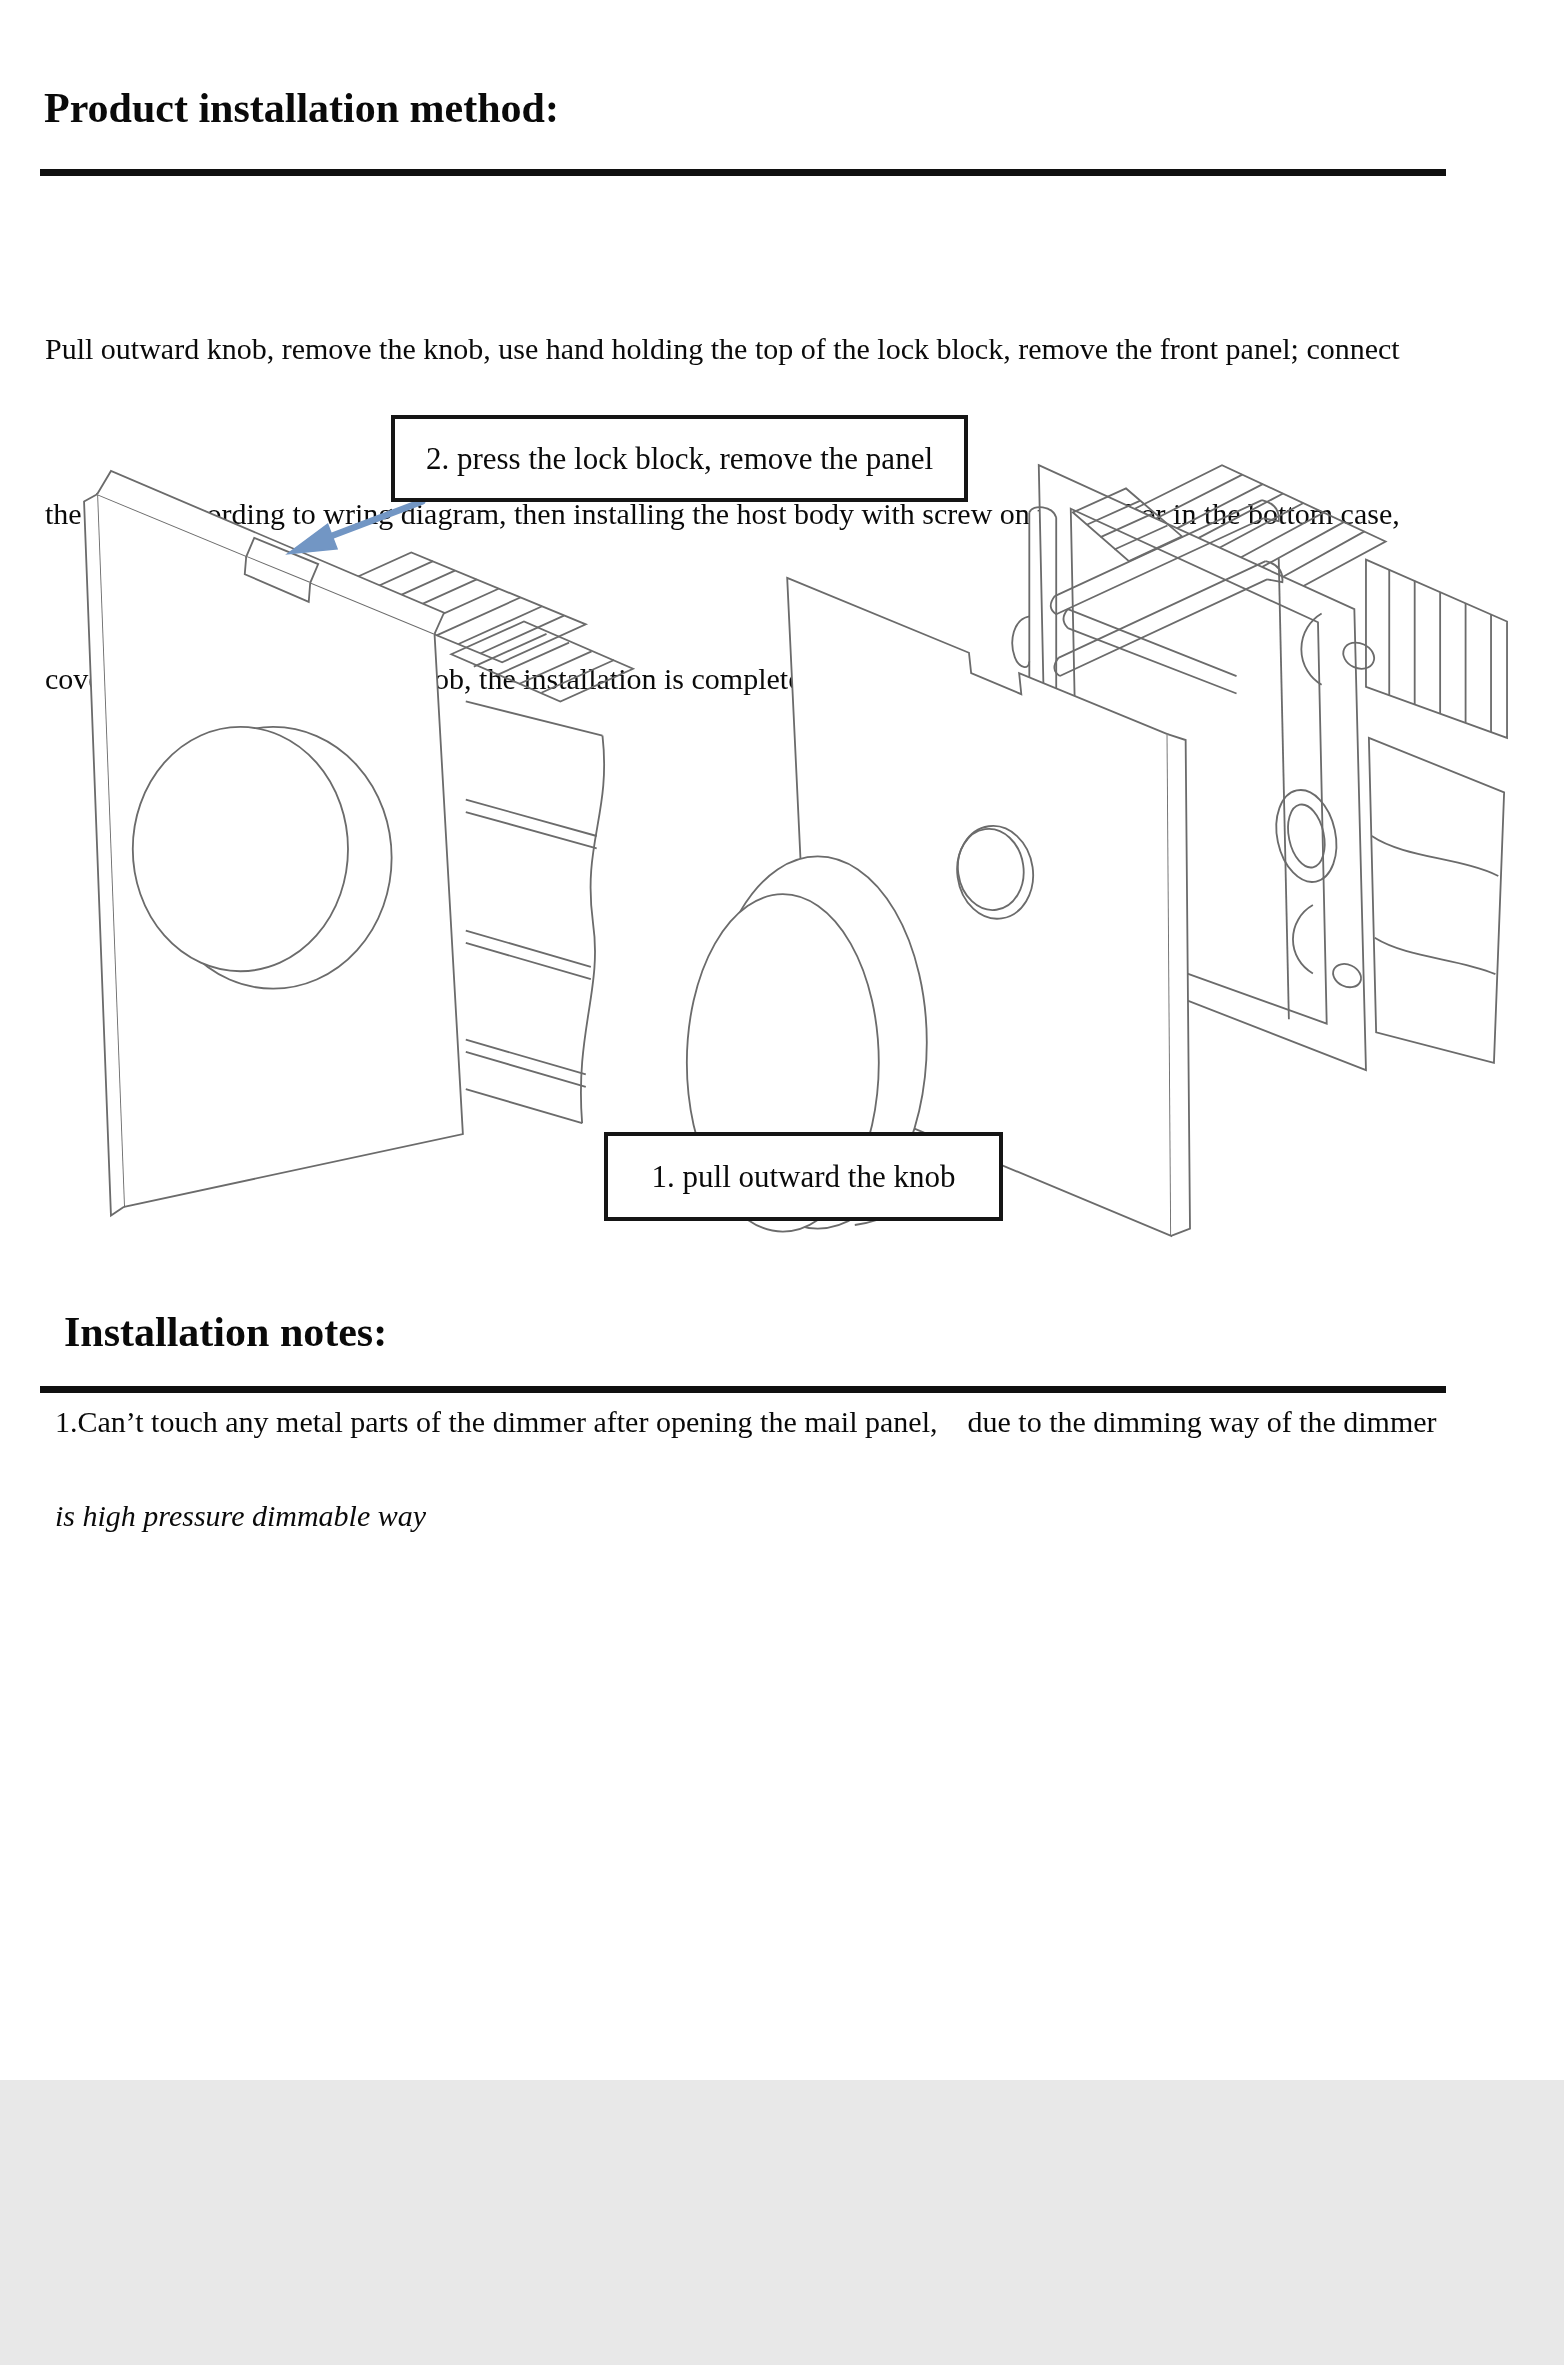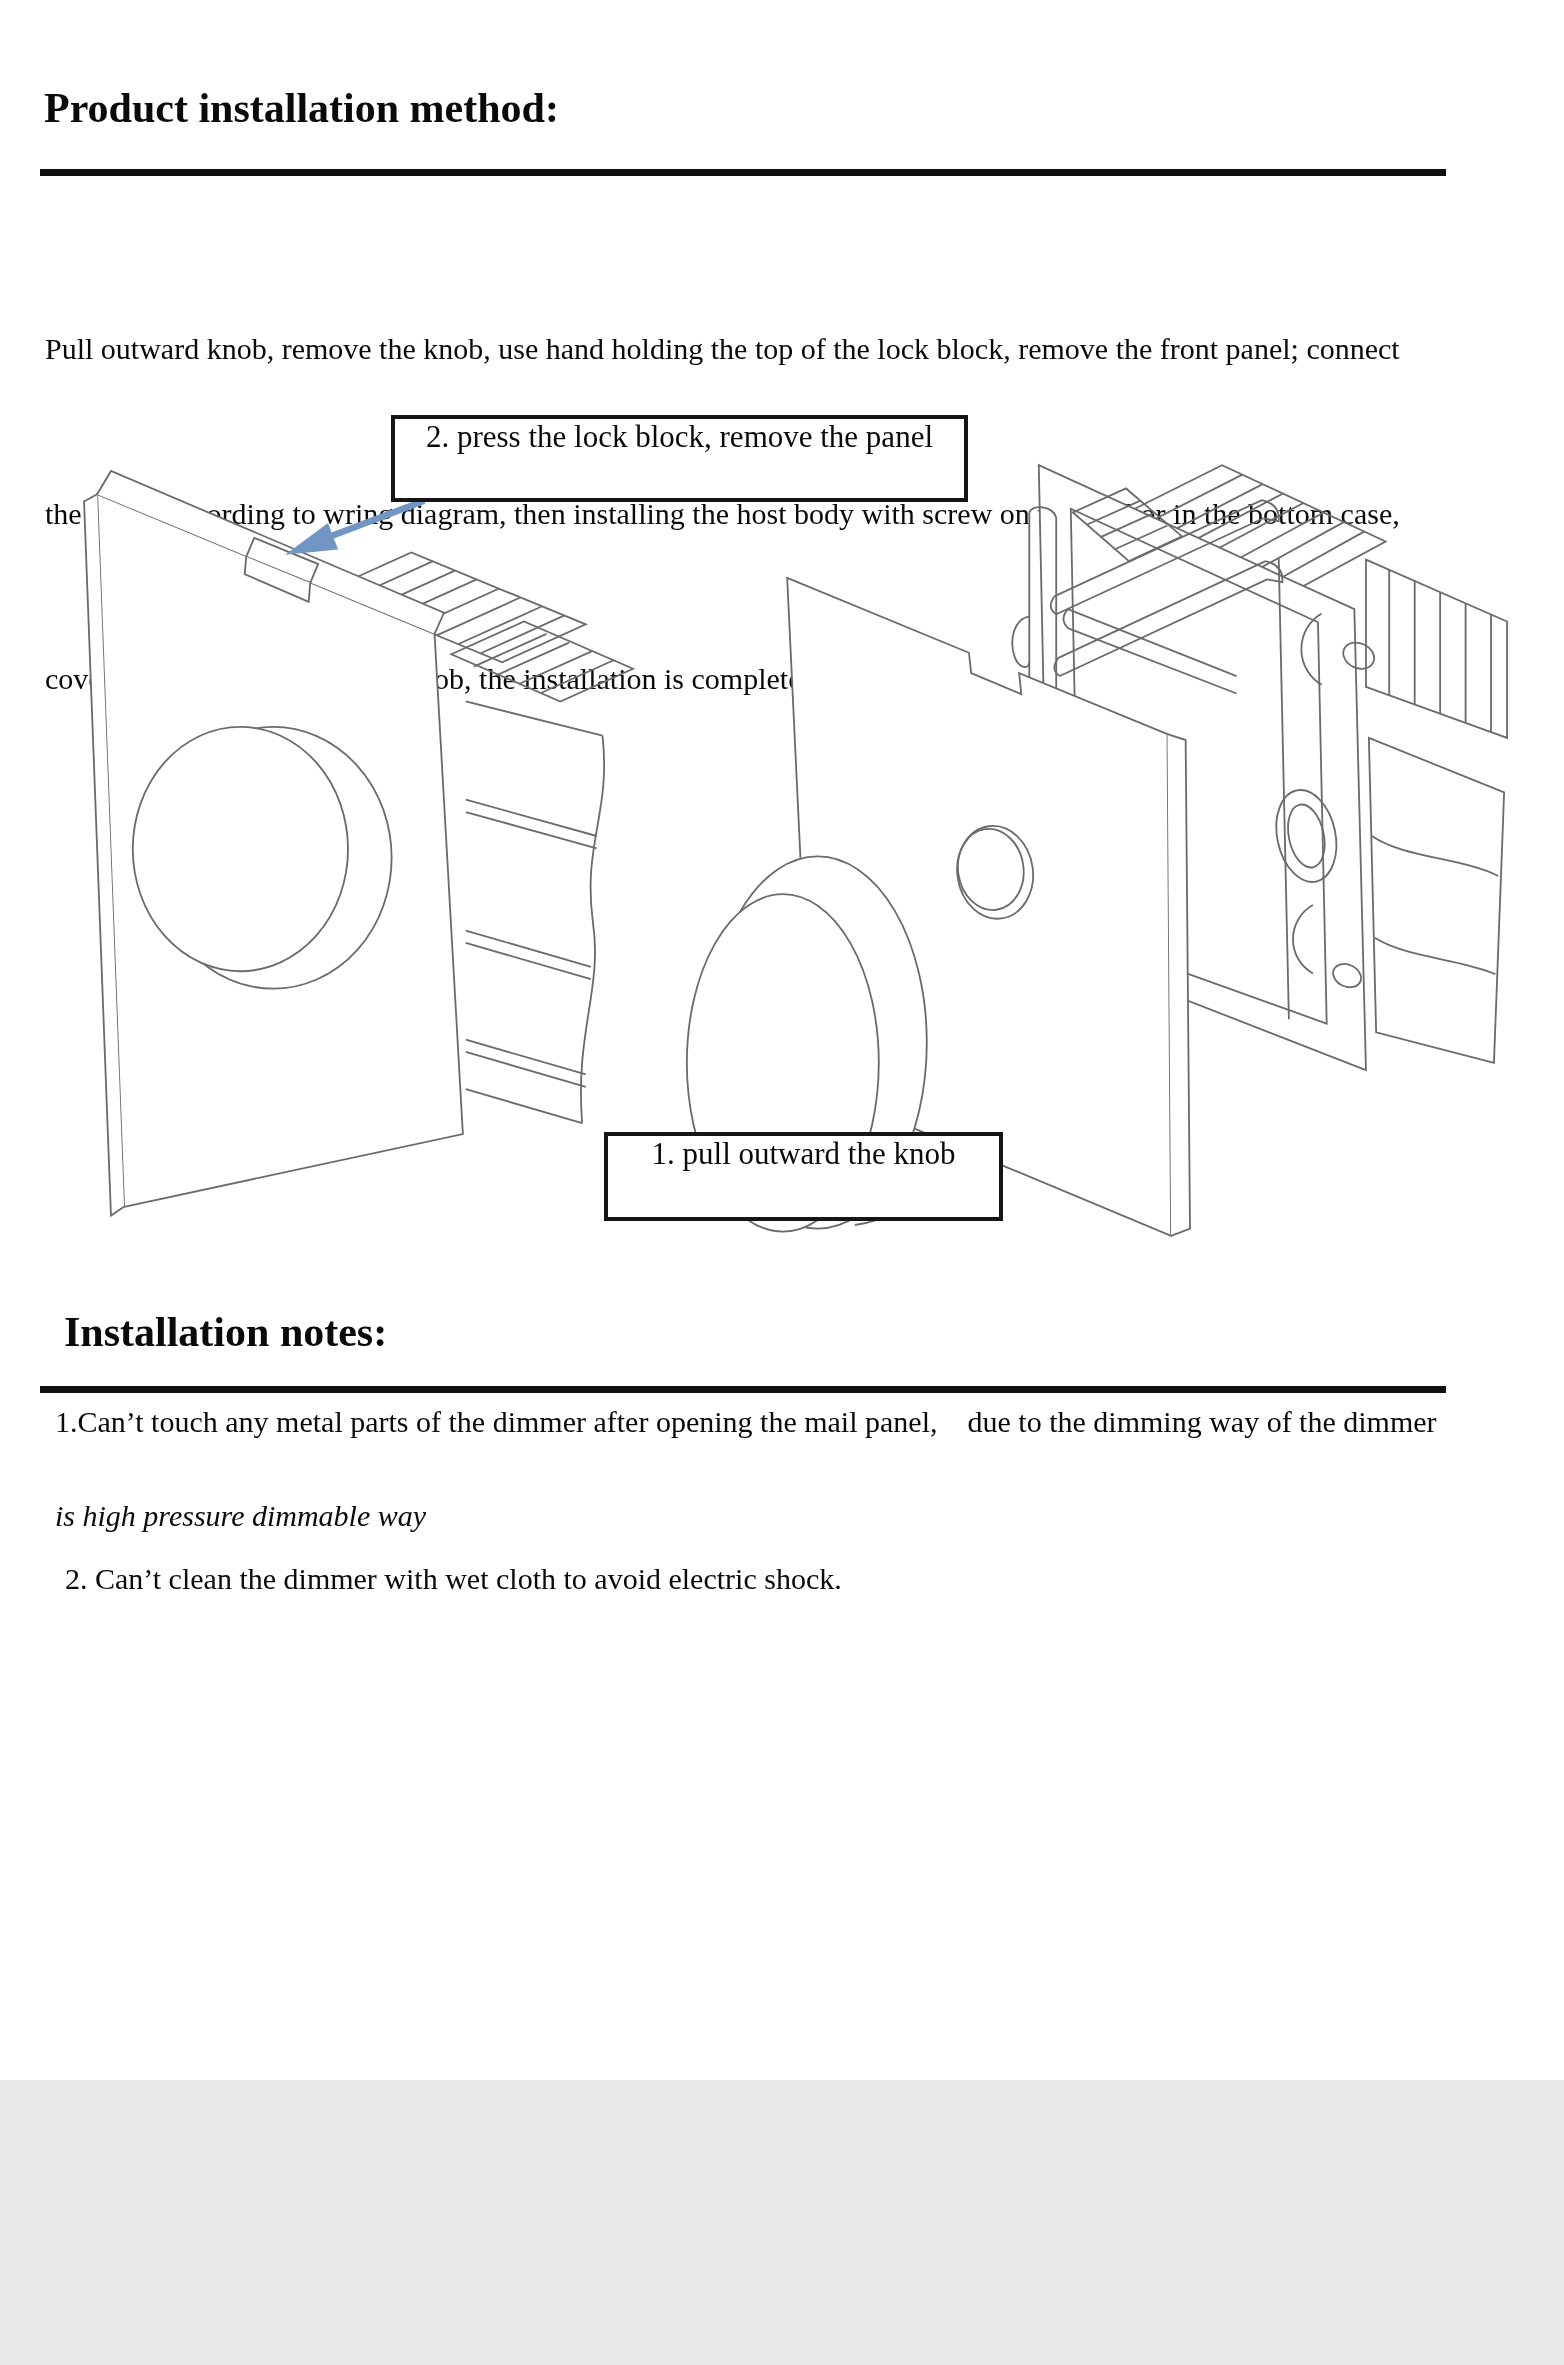--- a/index.html
+++ b/index.html
@@ -29,20 +29,21 @@
     white-space:pre;
   }
   .note-line{
     font-size:30px;
     white-space:pre;
   }
   .callout{
     background:#ffffff;
     border:4.4px solid #151515;
     display:flex;
+    align-items:center;
     justify-content:center;
     font-size:31px;
     white-space:nowrap;
     z-index:5;
   }
   .dot{
     width:8px;height:9.5px;border-radius:50%;
     background:#111;
   }
   svg{display:block;}
@@ -178,18 +179,17 @@
 
   <div class="abs callout" style="left:604px;top:1132px;width:391px;height:81px;">
     <span>1. pull outward the knob</span>
   </div>
 
   <div class="abs h1" style="left:44px;top:1308px;margin-left:20px;">Installation notes:</div>
   <div class="abs rule" style="left:40px;top:1386px;width:1406px;"></div>
 
   <div class="abs note-line" style="left:55px;top:1405px;">1.Can’t touch any metal parts of the dimmer after opening the mail panel,    due to the dimming way of the dimmer</div>
   <div class="abs note-line" style="left:55px;top:1499px;font-style:italic;">is high pressure dimmable way</div>
-  <div class="abs note-line" style="left:65px;top:1562px;">2. Can’t clean the dimmer with wet cloth to avoid electric shock.</div>
 
   <div class="abs dot" style="left:758px;top:2343px;"></div>
 
 </div>
 
 
 </body></html>

